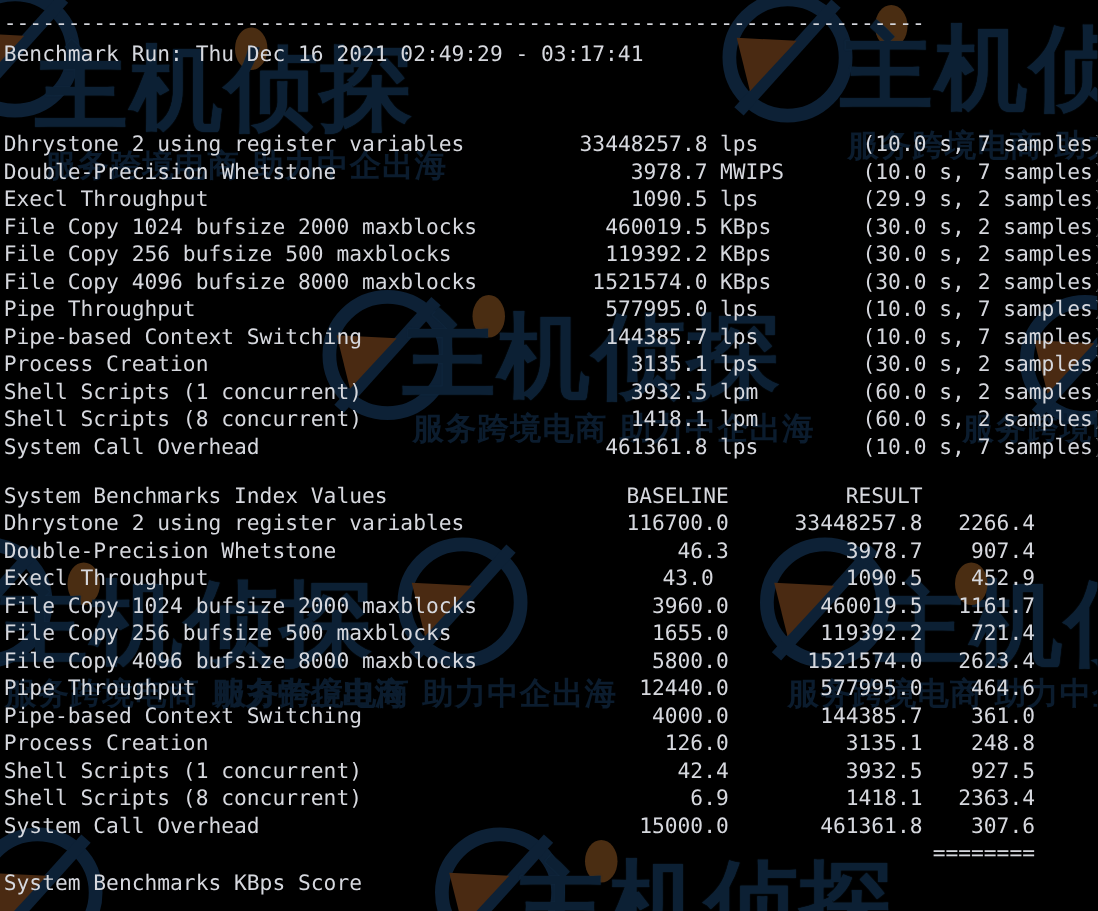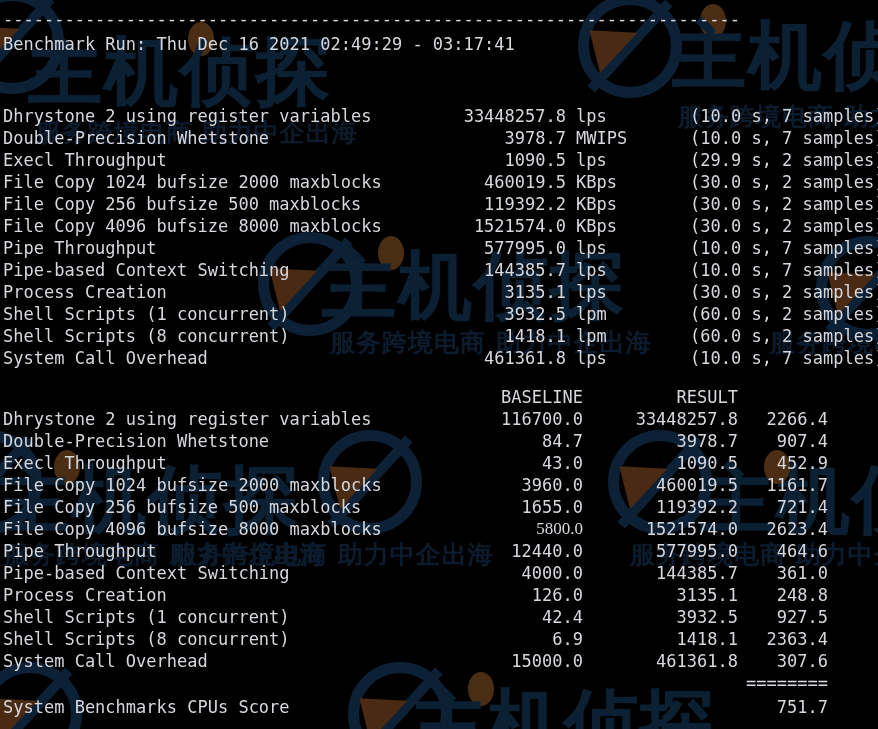--- a/index.html
+++ b/index.html
@@ -250,46 +250,47 @@
         <div class="line" style="top: 325px;">Shell Scripts (8 concurrent)</div>
         <div class="col" style="top: 325px; right: 312px; width: 280px;">1418.1</div>
         <div class="line" style="top: 325px; left: 576px;">lpm</div>
         <div class="line" style="top: 325px; left: 690px;">(60.0 s, 2 samples)</div>
         <div class="line" style="top: 347px;">System Call Overhead</div>
         <div class="col" style="top: 347px; right: 312px; width: 280px;">461361.8</div>
         <div class="line" style="top: 347px; left: 576px;">lps</div>
         <div class="line" style="top: 347px; left: 690px;">(10.0 s, 7 samples)</div>
       </div>
 
+    <div class="line" style="top:386px;">System Benchmarks Index Values</div>
     <div class="col" style="top:386px; right:140px; width:180px;">RESULT</div>
     <div class="col" style="top:386px; right:295px; width:200px;">BASELINE</div>
 
     <div id="index-block">
         <div class="line" style="top: 408px;">Dhrystone 2 using register variables</div>
         <div class="col" style="top: 408px; right: 295px; width: 240px;">116700.0</div>
         <div class="col" style="top: 408px; right: 140px; width: 180px;">33448257.8</div>
         <div class="col" style="top: 408px; right: 50px; width: 120px;">2266.4</div>
         <div class="line" style="top: 430px;">Double-Precision Whetstone</div>
-        <div class="col" style="top: 430px; right: 295px; width: 240px;">84.7</div>
+        <div class="col" style="top: 430px; right: 295px; width: 240px;">46.3</div>
         <div class="col" style="top: 430px; right: 140px; width: 180px;">3978.7</div>
         <div class="col" style="top: 430px; right: 50px; width: 120px;">907.4</div>
         <div class="line" style="top: 452px;">Execl Throughput</div>
-        <div class="col" style="top: 452px; right: 295px; width: 240px;">43.0</div>
+        <div class="col" style="top: 452px; right: 307px; width: 240px;">43.0</div>
         <div class="col" style="top: 452px; right: 140px; width: 180px;">1090.5</div>
         <div class="col" style="top: 452px; right: 50px; width: 120px;">452.9</div>
         <div class="line" style="top: 474px;">File Copy 1024 bufsize 2000 maxblocks</div>
         <div class="col" style="top: 474px; right: 295px; width: 240px;">3960.0</div>
         <div class="col" style="top: 474px; right: 140px; width: 180px;">460019.5</div>
         <div class="col" style="top: 474px; right: 50px; width: 120px;">1161.7</div>
         <div class="line" style="top: 496px;">File Copy 256 bufsize 500 maxblocks</div>
         <div class="col" style="top: 496px; right: 295px; width: 240px;">1655.0</div>
         <div class="col" style="top: 496px; right: 140px; width: 180px;">119392.2</div>
         <div class="col" style="top: 496px; right: 50px; width: 120px;">721.4</div>
         <div class="line" style="top: 518px;">File Copy 4096 bufsize 8000 maxblocks</div>
-        <div class="col" style="top: 518px; right: 295px; width: 240px; font-family: Liberation Serif, serif;">5800.0</div>
+        <div class="col" style="top: 518px; right: 295px; width: 240px;">5800.0</div>
         <div class="col" style="top: 518px; right: 140px; width: 180px;">1521574.0</div>
         <div class="col" style="top: 518px; right: 50px; width: 120px;">2623.4</div>
         <div class="line" style="top: 540px;">Pipe Throughput</div>
         <div class="col" style="top: 540px; right: 295px; width: 240px;">12440.0</div>
         <div class="col" style="top: 540px; right: 140px; width: 180px;">577995.0</div>
         <div class="col" style="top: 540px; right: 50px; width: 120px;">464.6</div>
         <div class="line" style="top: 562px;">Pipe-based Context Switching</div>
         <div class="col" style="top: 562px; right: 295px; width: 240px;">4000.0</div>
         <div class="col" style="top: 562px; right: 140px; width: 180px;">144385.7</div>
         <div class="col" style="top: 562px; right: 50px; width: 120px;">361.0</div>
@@ -305,16 +306,15 @@
         <div class="col" style="top: 628px; right: 295px; width: 240px;">6.9</div>
         <div class="col" style="top: 628px; right: 140px; width: 180px;">1418.1</div>
         <div class="col" style="top: 628px; right: 50px; width: 120px;">2363.4</div>
         <div class="line" style="top: 650px;">System Call Overhead</div>
         <div class="col" style="top: 650px; right: 295px; width: 240px;">15000.0</div>
         <div class="col" style="top: 650px; right: 140px; width: 180px;">461361.8</div>
         <div class="col" style="top: 650px; right: 50px; width: 120px;">307.6</div>
       </div>
 
     <div class="col" style="top:672px; right:50px; width:140px;">========</div>
-    <div class="line" style="top:696px;">System Benchmarks CPUs Score</div>
-    <div class="col" style="top:696px; right:50px; width:120px;">751.7</div>
+    <div class="line" style="top:696px;">System Benchmarks KBps Score</div>
   </div>
 </div>
 
 </body></html>

